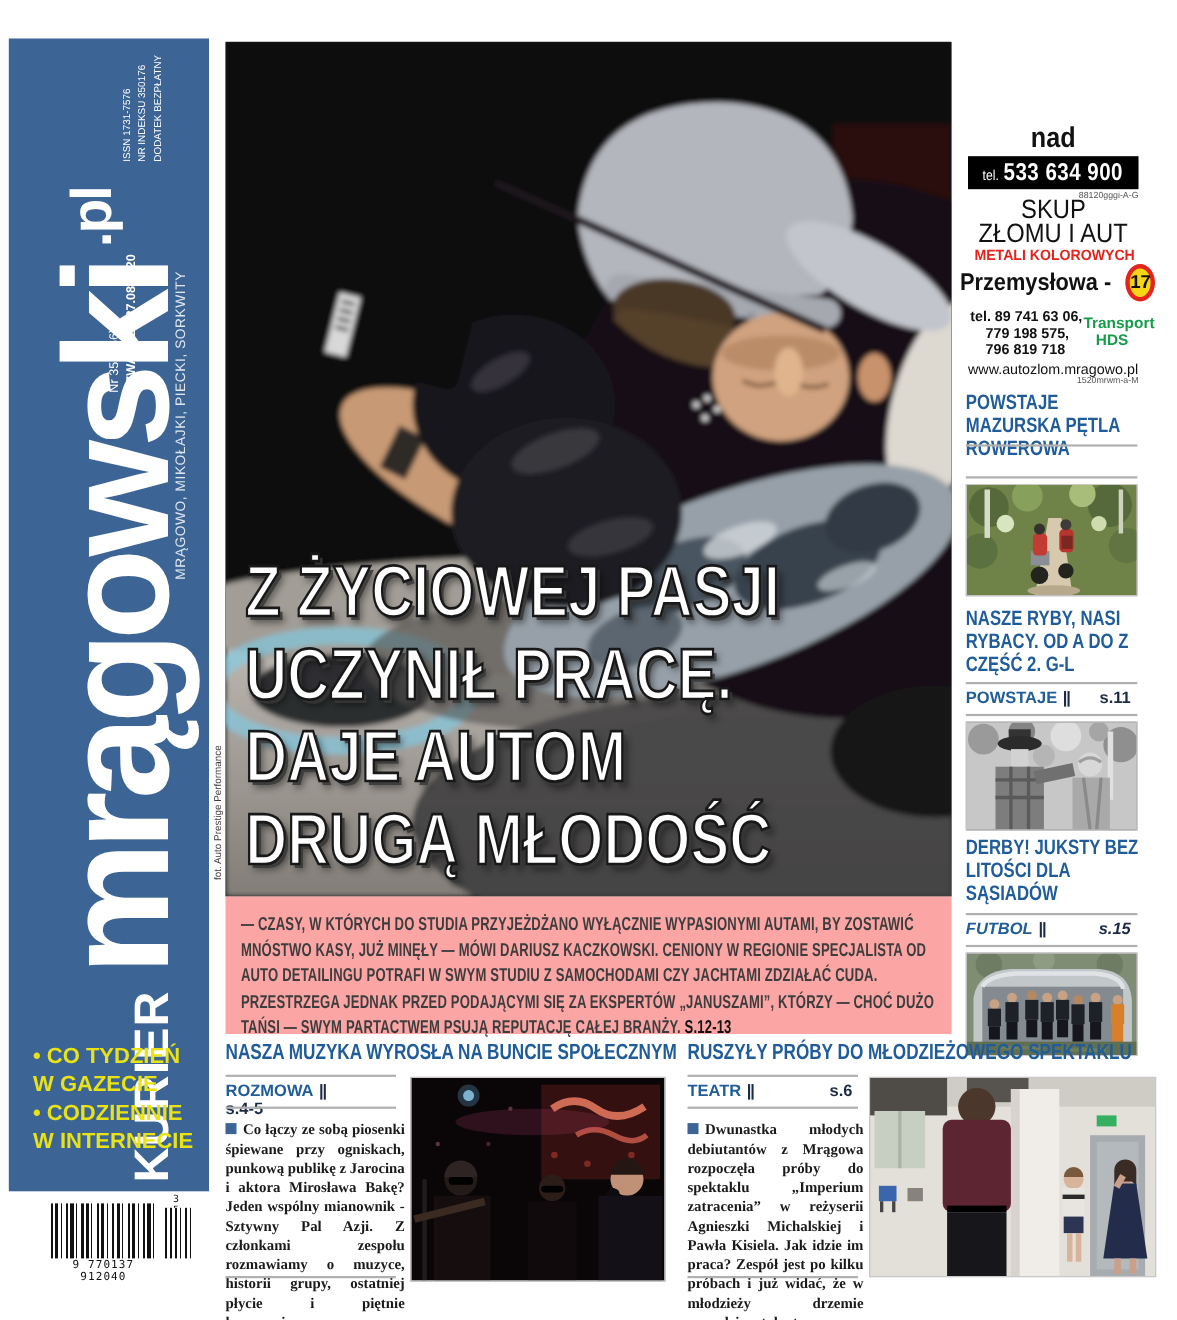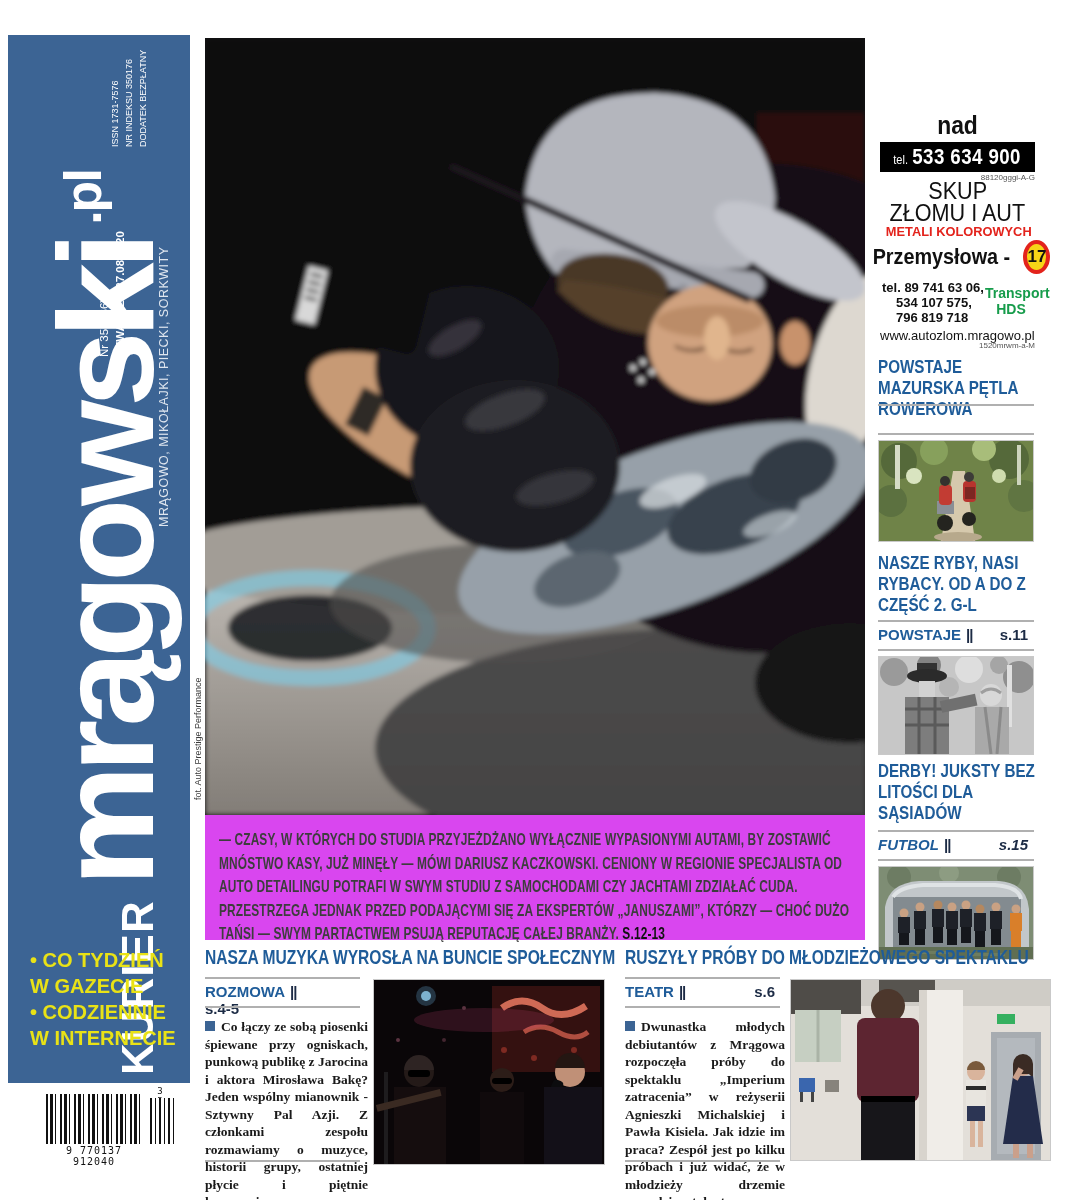--- a/index.html
+++ b/index.html
@@ -35,21 +35,21 @@
   .credit{left:193px;top:800px;width:110px;font-size:9px;color:#3a3a3a;white-space:nowrap;}
 
   
   .headline{left:223px;top:500px;width:660px;}
   .hl-line{white-space:nowrap;transform:scaleX(.8);transform-origin:0 0;
     font-weight:bold;font-size:66px;line-height:75px;color:#fff;letter-spacing:0px;
     -webkit-text-stroke:2.5px #181818;
     text-shadow:4px 4px 0 rgba(55,55,55,.85), 6px 6px 8px rgba(0,0,0,.45);}
 
   
-  .lead{left:205px;top:815px;width:660px;height:125px;background:#d946ef;padding:13px 14px;}
+  .lead{left:205px;top:815px;width:660px;height:125px;background:#fca5a5;padding:13px 14px;}
   .lead-inner{width:908px;transform:scaleX(.7);transform-origin:0 0;
     font-size:17px;line-height:23.5px;color:#3d3d3d;font-weight:bold;letter-spacing:.2px;}
   .lead-page{color:#111;font-weight:bold;}
 
   
   .ad-kupie-box{left:880px;top:36px;width:155px;height:70px;background:#000;color:#fff;
     display:flex;flex-direction:column;align-items:center;justify-content:center;font-weight:bold;font-size:33px;line-height:33px;}
   .ad-kupie-sub{left:880px;top:110px;width:155px;text-align:center;font-weight:bold;font-size:26px;color:#111;}
   .ad-kupie-sub .sq{display:inline-block;transform:scaleX(.88);}
   .ad-tel{left:880px;top:142px;width:155px;height:30px;background:#000;color:#fff;display:flex;align-items:center;justify-content:center;}
@@ -187,20 +187,26 @@
         <line x1="245" y1="128" x2="545" y2="262" stroke="#1a191c" stroke-width="7"></line>
         <circle cx="428" cy="330" r="3" fill="#ddd"></circle>
           <circle cx="438" cy="324" r="3" fill="#ddd"></circle>
         <circle cx="447" cy="334" r="3" fill="#ddd"></circle>
           <circle cx="436" cy="342" r="3" fill="#ddd"></circle>
       </g>
     </svg>
   </div>
   <div class="rot credit">fot. Auto Prestige Performance</div>
 
+  <div class="abs headline">
+    <div class="hl-line">Z ŻYCIOWEJ PASJI</div>
+    <div class="hl-line">UCZYNIŁ PRACĘ.</div>
+    <div class="hl-line">DAJE AUTOM</div>
+    <div class="hl-line">DRUGĄ MŁODOŚĆ</div>
+  </div>
 
   <div class="abs lead">
     <div class="lead-inner"><span>— CZASY, W KTÓRYCH DO STUDIA PRZYJEŻDŻANO WYŁĄCZNIE WYPASIONYMI AUTAMI, BY ZOSTAWIĆ MNÓSTWO KASY, JUŻ MINĘŁY — MÓWI DARIUSZ KACZKOWSKI. CENIONY W REGIONIE SPECJALISTA OD AUTO DETAILINGU POTRAFI W SWYM STUDIU Z SAMOCHODAMI CZY JACHTAMI ZDZIAŁAĆ CUDA. PRZESTRZEGA JEDNAK PRZED PODAJĄCYMI SIĘ ZA EKSPERTÓW „JANUSZAMI”, KTÓRZY — CHOĆ DUŻO TAŃSI — SWYM PARTACTWEM PSUJĄ REPUTACJĘ CAŁEJ BRANŻY. </span><span class="lead-page">S.12-13</span></div>
   </div>
 
   <div class="abs ad-kupie-sub"><span class="sq">nad jeziorem</span></div>
   <div class="abs ad-tel">
     <div class="ad-tel-inner">
       <span class="ad-tel-lbl">tel.</span>
       <span class="ad-tel-num">533 634 900</span>
@@ -212,21 +218,21 @@
     <span class="sq">SKUP</span><br>
     <span class="sq">ZŁOMU I AUT</span>
   </div>
   <div class="abs skup-red"><span class="sq">METALI KOLOROWYCH</span></div>
   <div class="abs skup-addr">
     <span class="skup-addr-txt">Przemysłowa -</span>
     <span class="sign17">17</span>
   </div>
   <div class="abs skup-phones">
     <div>tel. 89 741 63 06,</div>
-    <div class="ind">534 107 575,</div>
+    <div class="ind">779 198 575,</div>
     <div class="ind">796 819 718</div>
   </div>
   <div class="abs skup-green">
     <div>Transport</div>
     <div>HDS</div>
   </div>
   <div class="abs skup-web">www.autozlom.mragowo.pl</div>
   <div class="abs ad-code skup-code">1520mrwm-a-M</div>
 
   <div class="abs rail-title" style="top:356px;">

